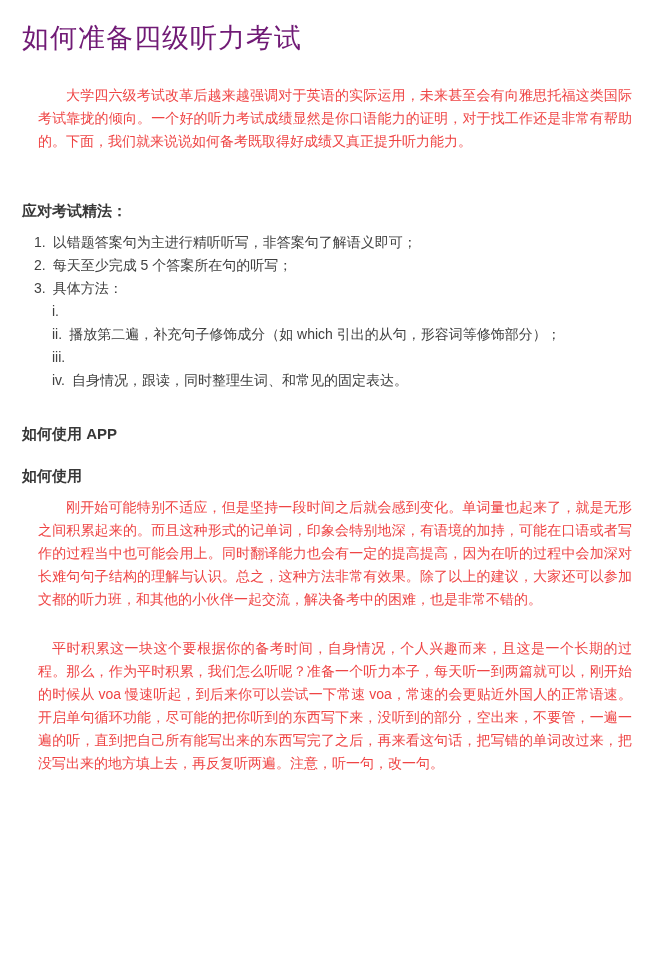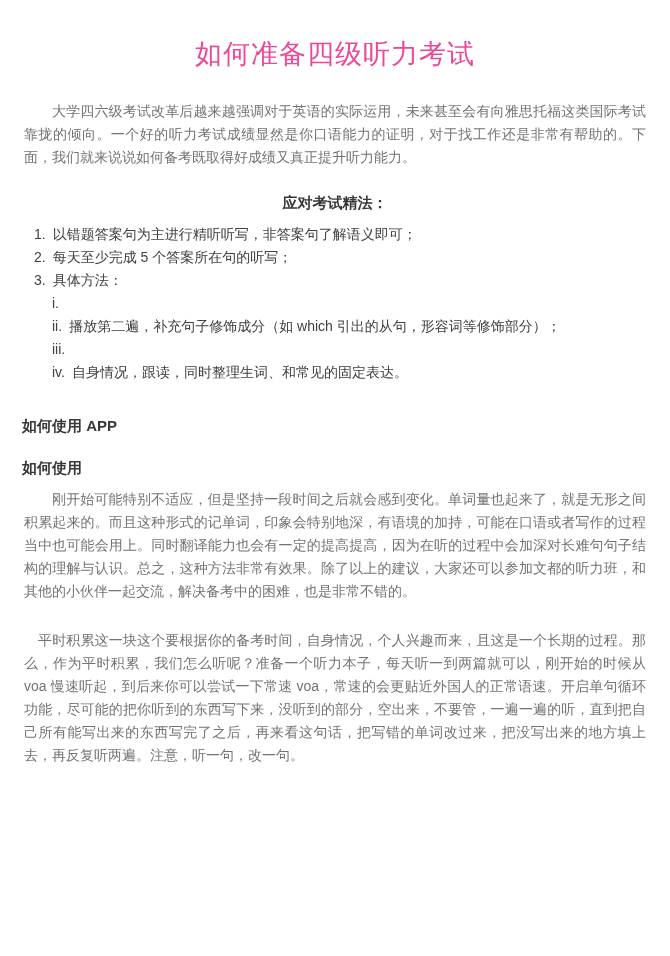--- a/index.html
+++ b/index.html
@@ -20,41 +20,41 @@
     font-family: "Liberation Sans", "DejaVu Sans", sans-serif;
     font-size: 14px;
     color: #404040;
   }
   .doc-title {
     font-family: "Liberation Serif", "DejaVu Serif", serif;
     font-weight: 400;
     font-size: 27px;
     line-height: 36px;
     letter-spacing: 1px;
-    color: #ec4899;
-    text-align: center;
-    margin: 16px;
+    color: #701a75;
+    text-align: left;
+    margin: 0;
   }
   .para {
-    margin: 2px;
+    margin: 16px;
     line-height: 23px;
     text-align: justify;
-    color: #737373;
+    color: #ef4444;
   }
   .indent-2 { text-indent: 2em; }
   .indent-1 { text-indent: 1em; }
   .intro { margin-top: 28px; }
   .sec-heading {
     margin: 0;
     font-size: 15px;
     font-weight: 700;
     line-height: 20px;
     color: #383838;
   }
-  .sec-heading.first { margin-top: 24px; text-align: center; }
+  .sec-heading.first { margin-top: 48px; }
   .sec-heading.second { margin-top: 32px; }
   .sec-heading.third { margin-top: 22px; }
   .num-list {
     list-style: none;
     margin: 10px 0 0 0;
     padding: 0 0 0 12px;
   }
   .num-list li {
     display: flex;
     align-items: baseline;

